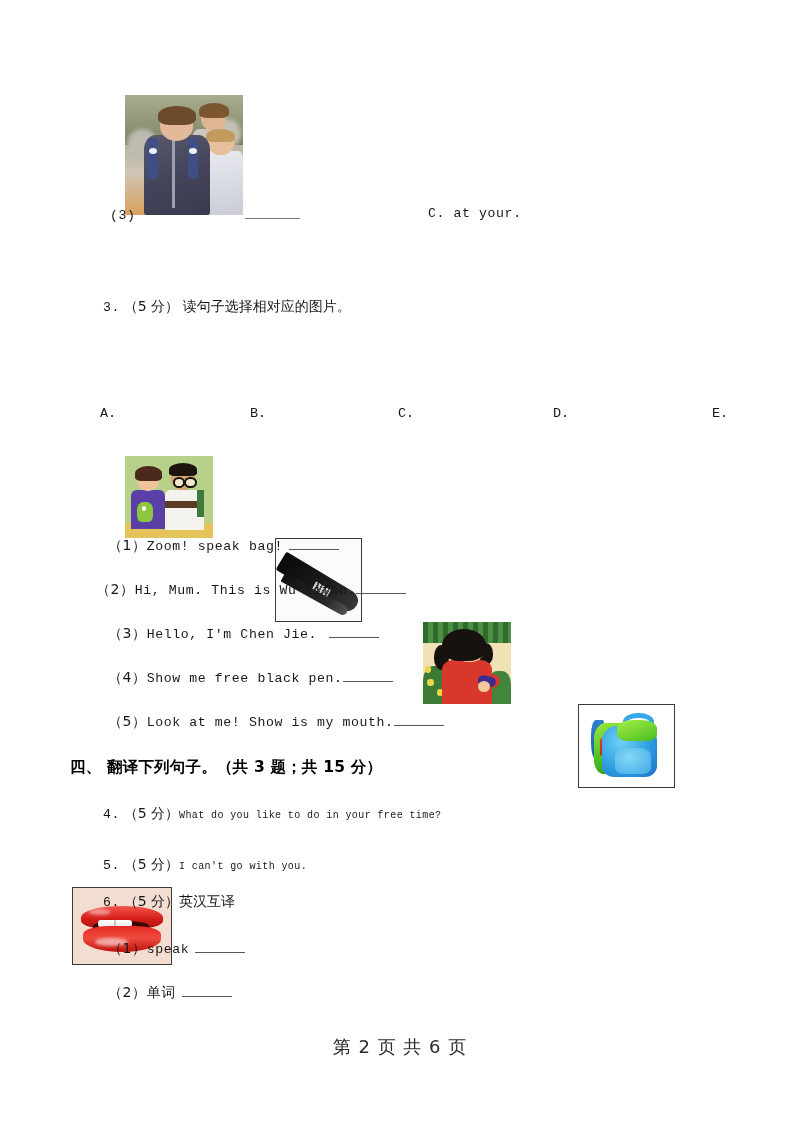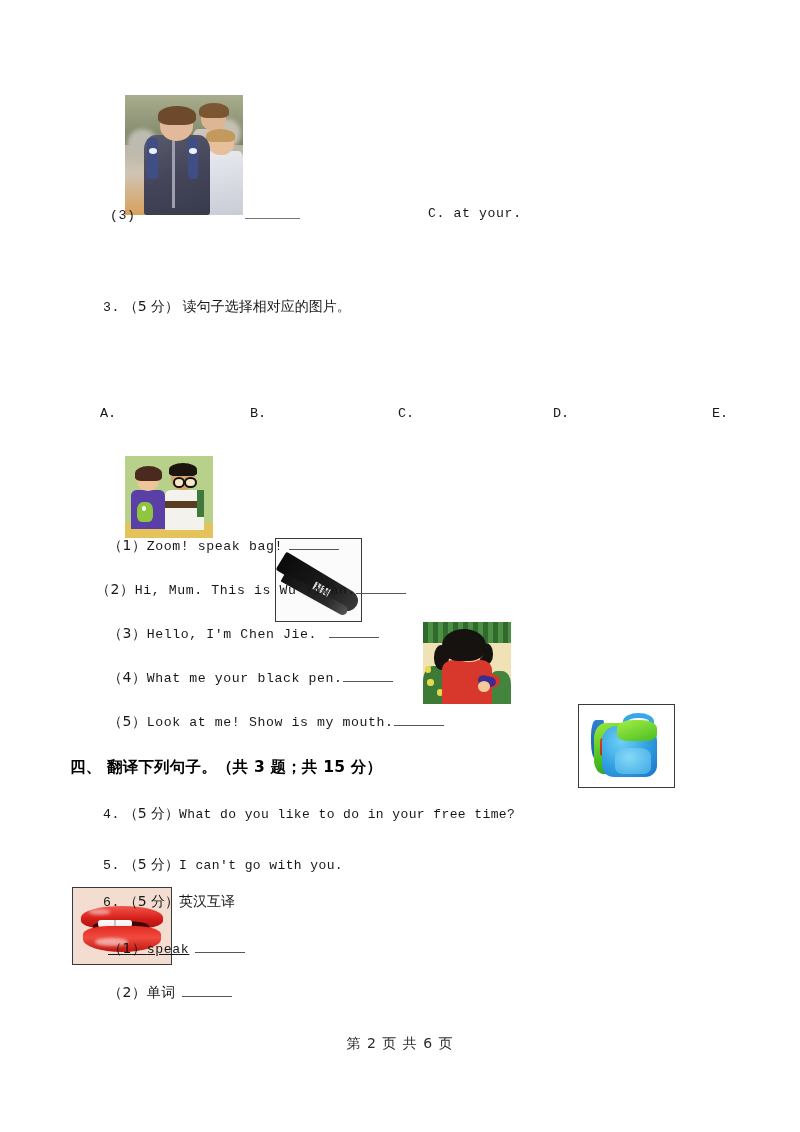--- a/index.html
+++ b/index.html
@@ -34,21 +34,21 @@
     color: #000;
   }
   .q-line {
     font-family: "Liberation Serif", "DejaVu Serif", serif;
     font-size: 14.5px;
     white-space: nowrap;
     color: #181818;
   }
   .q-line .en {
     font-family: "Liberation Mono", "DejaVu Sans Mono", monospace;
-    font-size: 13px;
+    font-size: 10px;
     letter-spacing: 0.4px;
   }
   .sub-line {
     font-family: "Liberation Mono", "DejaVu Sans Mono", monospace;
     font-size: 13.2px;
     letter-spacing: 0.6px;
     white-space: nowrap;
     color: #181818;
   }
   .cn {
@@ -281,21 +281,21 @@
   .lips-img .gloss2{
     position:absolute;left:16%;top:28%;width:22%;height:7%;
     background: rgba(255,255,255,0.45); border-radius:50%; filter: blur(1.5px);
   }
 
   .footer {
     position: absolute;
     left: 0; right: 0;
     text-align: center;
     font-family: "DejaVu Sans", "Liberation Sans", sans-serif;
-    font-size: 14px;
+    font-size: 18px;
     color: #2b2b2b;
     letter-spacing: 1px;
   }
 </style>
 </head>
 <body>
 
 <div class="page">
 
   <div class="fig photo-boys" style="left:125px; top:95px; width:118px; height:120px;">
@@ -425,21 +425,21 @@
 
   <div class="abs sub-line" style="left:96px; top:581px;">
     <span class="cn">（2）</span><span>Hi, Mum. This is Wu Yifan.</span><span class="blank" style="width:50px;"></span>
   </div>
 
   <div class="abs sub-line" style="left:108px; top:625px;">
     <span class="cn">（3）</span><span>Hello, I'm Chen Jie.</span><span class="blank" style="width:50px; margin-left:12px;"></span>
   </div>
 
   <div class="abs sub-line" style="left:108px; top:669px;">
-    <span class="cn">（4）</span><span>What me your black pen.</span><span class="blank" style="width:50px;"></span>
+    <span class="cn">（4）</span><span>Show me free black pen.</span><span class="blank" style="width:50px;"></span>
   </div>
 
   <div class="abs sub-line" style="left:108px; top:713px;">
     <span class="cn">（5）</span><span>Look at me! Show is my mouth.</span><span class="blank" style="width:50px;"></span>
   </div>
 
   <div class="abs section-head" style="left:70px; top:757px;">
     <span>四、 翻译下列句子。（共 3 题；共 15 分）</span>
   </div>
 
@@ -451,21 +451,21 @@
   <div class="abs q-line" style="left:103px; top:849px;margin-top:7px;">
     <span class="sub-line">5.</span>
     <span class="cn">（5 分）</span><span class="en">I can't go with you.</span>
   </div>
 
   <div class="abs q-line" style="left:103px; top:893px;">
     <span class="sub-line">6.</span>
     <span class="cn">（5 分）</span><span class="cn">英汉互译</span>
   </div>
 
-  <div class="abs sub-line" style="left:108px; top:940px;text-decoration:underline;">
+  <div class="abs sub-line" style="left:108px; top:940px;">
     <span class="cn">（1）</span><span>speak</span><span class="blank" style="width:50px; margin-left:6px;"></span>
   </div>
 
   <div class="abs sub-line" style="left:108px; top:984px;">
     <span class="cn">（2）</span><span class="cn">单词</span><span class="blank" style="width:50px; margin-left:6px;"></span>
   </div>
 
   <div class="footer" style="top:1035px;">
     <span>第 2 页 共 6 页</span>
   </div>

